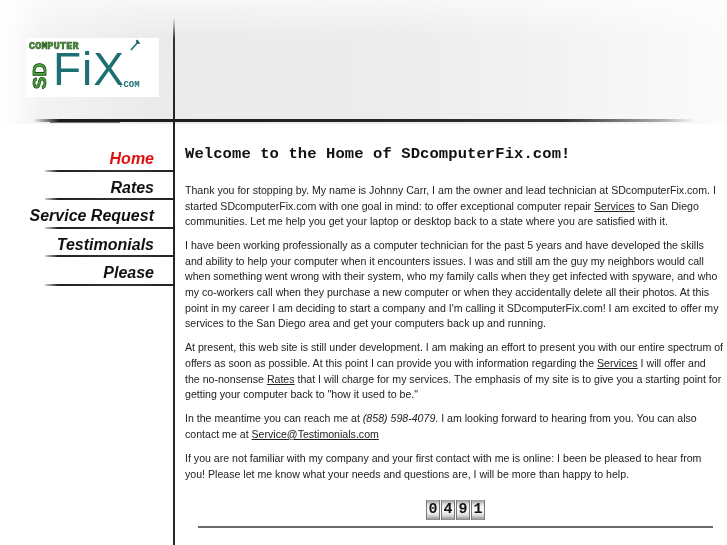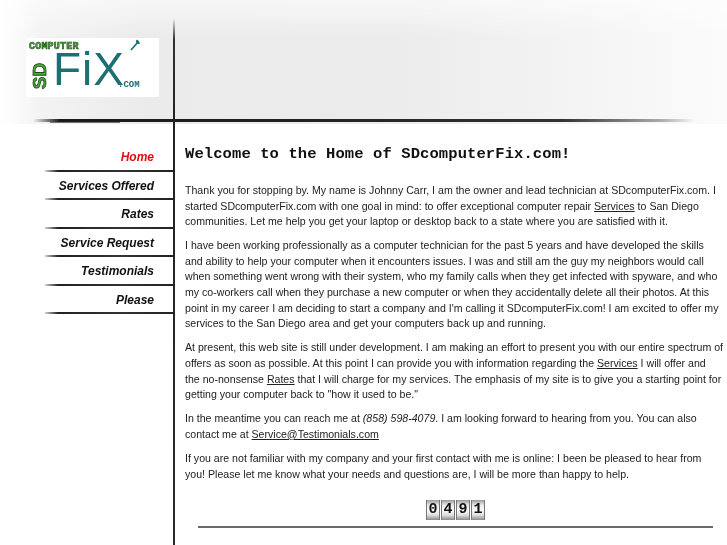--- a/index.html
+++ b/index.html
@@ -51,21 +51,21 @@
   }
   .logo-com {
     position: absolute; left: 92px; top: 42px; font-size: 9px; color: #1c6f73; font-weight: bold; font-family: Liberation Mono, monospace;
   }
   .logo-wrench { position: absolute; left: 102px; top: 0px; }
 
   
   .nav { position: absolute; left: 45px; top: 143px; width: 130px; }
   .nav-item { position: relative; height: 28.5px; }
   .nav-item a {
-    position: absolute; right: 21px; top: 7px; font-size: 12px; font-weight: bold; font-style: italic;
+    position: absolute; right: 21px; top: 7px; font-size: 16px; font-weight: bold; font-style: italic;
     color: #111; text-decoration: none; white-space: nowrap;
   }
   .nav-item a.active { color: #e01010; }
   .nav-sep {
     position: absolute; left: 0; right: 0; bottom: 0; height: 2px;
     background: linear-gradient(90deg, rgba(30,30,30,0.2) 0%, #222 10%, #333 60%, #222 100%);
   }
 
   
   .content { position: absolute; left: 185px; top: 145px; width: 538px; }
@@ -107,24 +107,20 @@
 <div class="header-line"></div>
 <div class="header-line2"></div>
 <div class="vline"></div>
 
 <nav class="nav">
   <div class="nav-item">
     <a class="active" href="#">Home</a>
     <div class="nav-sep"></div>
   </div>
   <div class="nav-item">
-    <a href="#">Services Offered</a>
-    <div class="nav-sep"></div>
-  </div>
-  <div class="nav-item">
     <a href="#">Rates</a>
     <div class="nav-sep"></div>
   </div>
   <div class="nav-item">
     <a href="#">Service Request</a>
     <div class="nav-sep"></div>
   </div>
   <div class="nav-item">
     <a href="#">Testimonials</a>
     <div class="nav-sep"></div>

